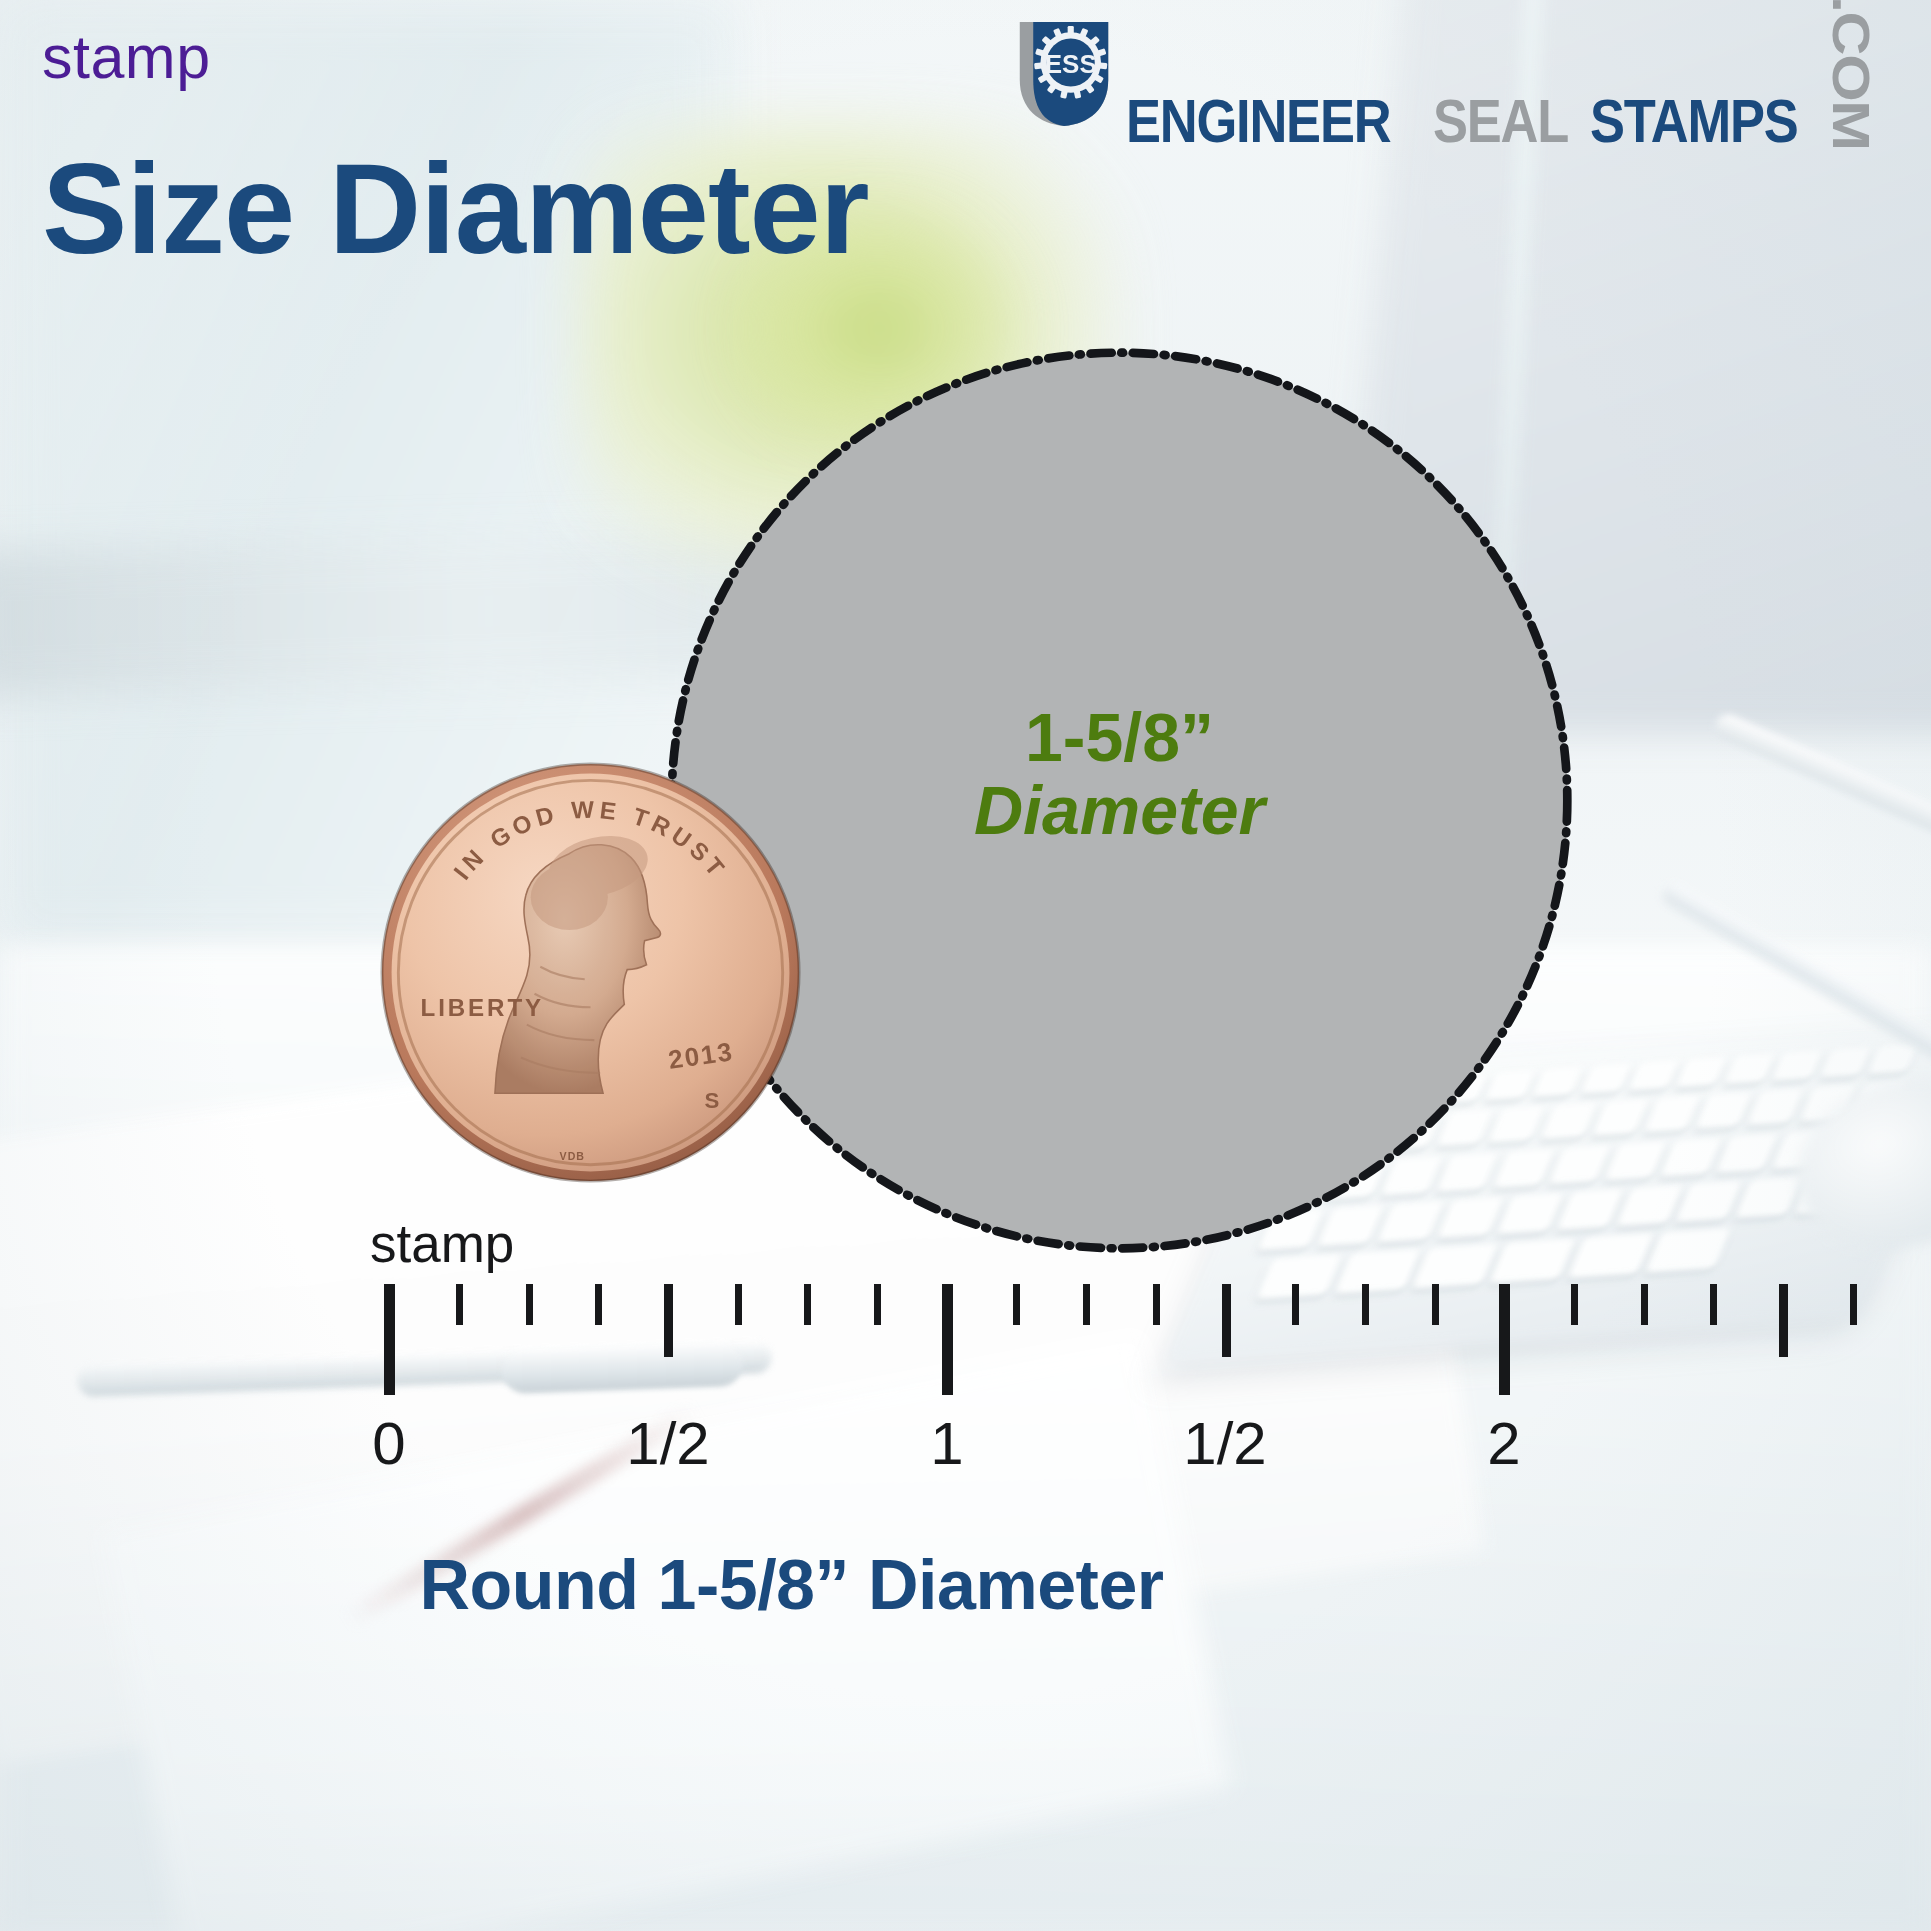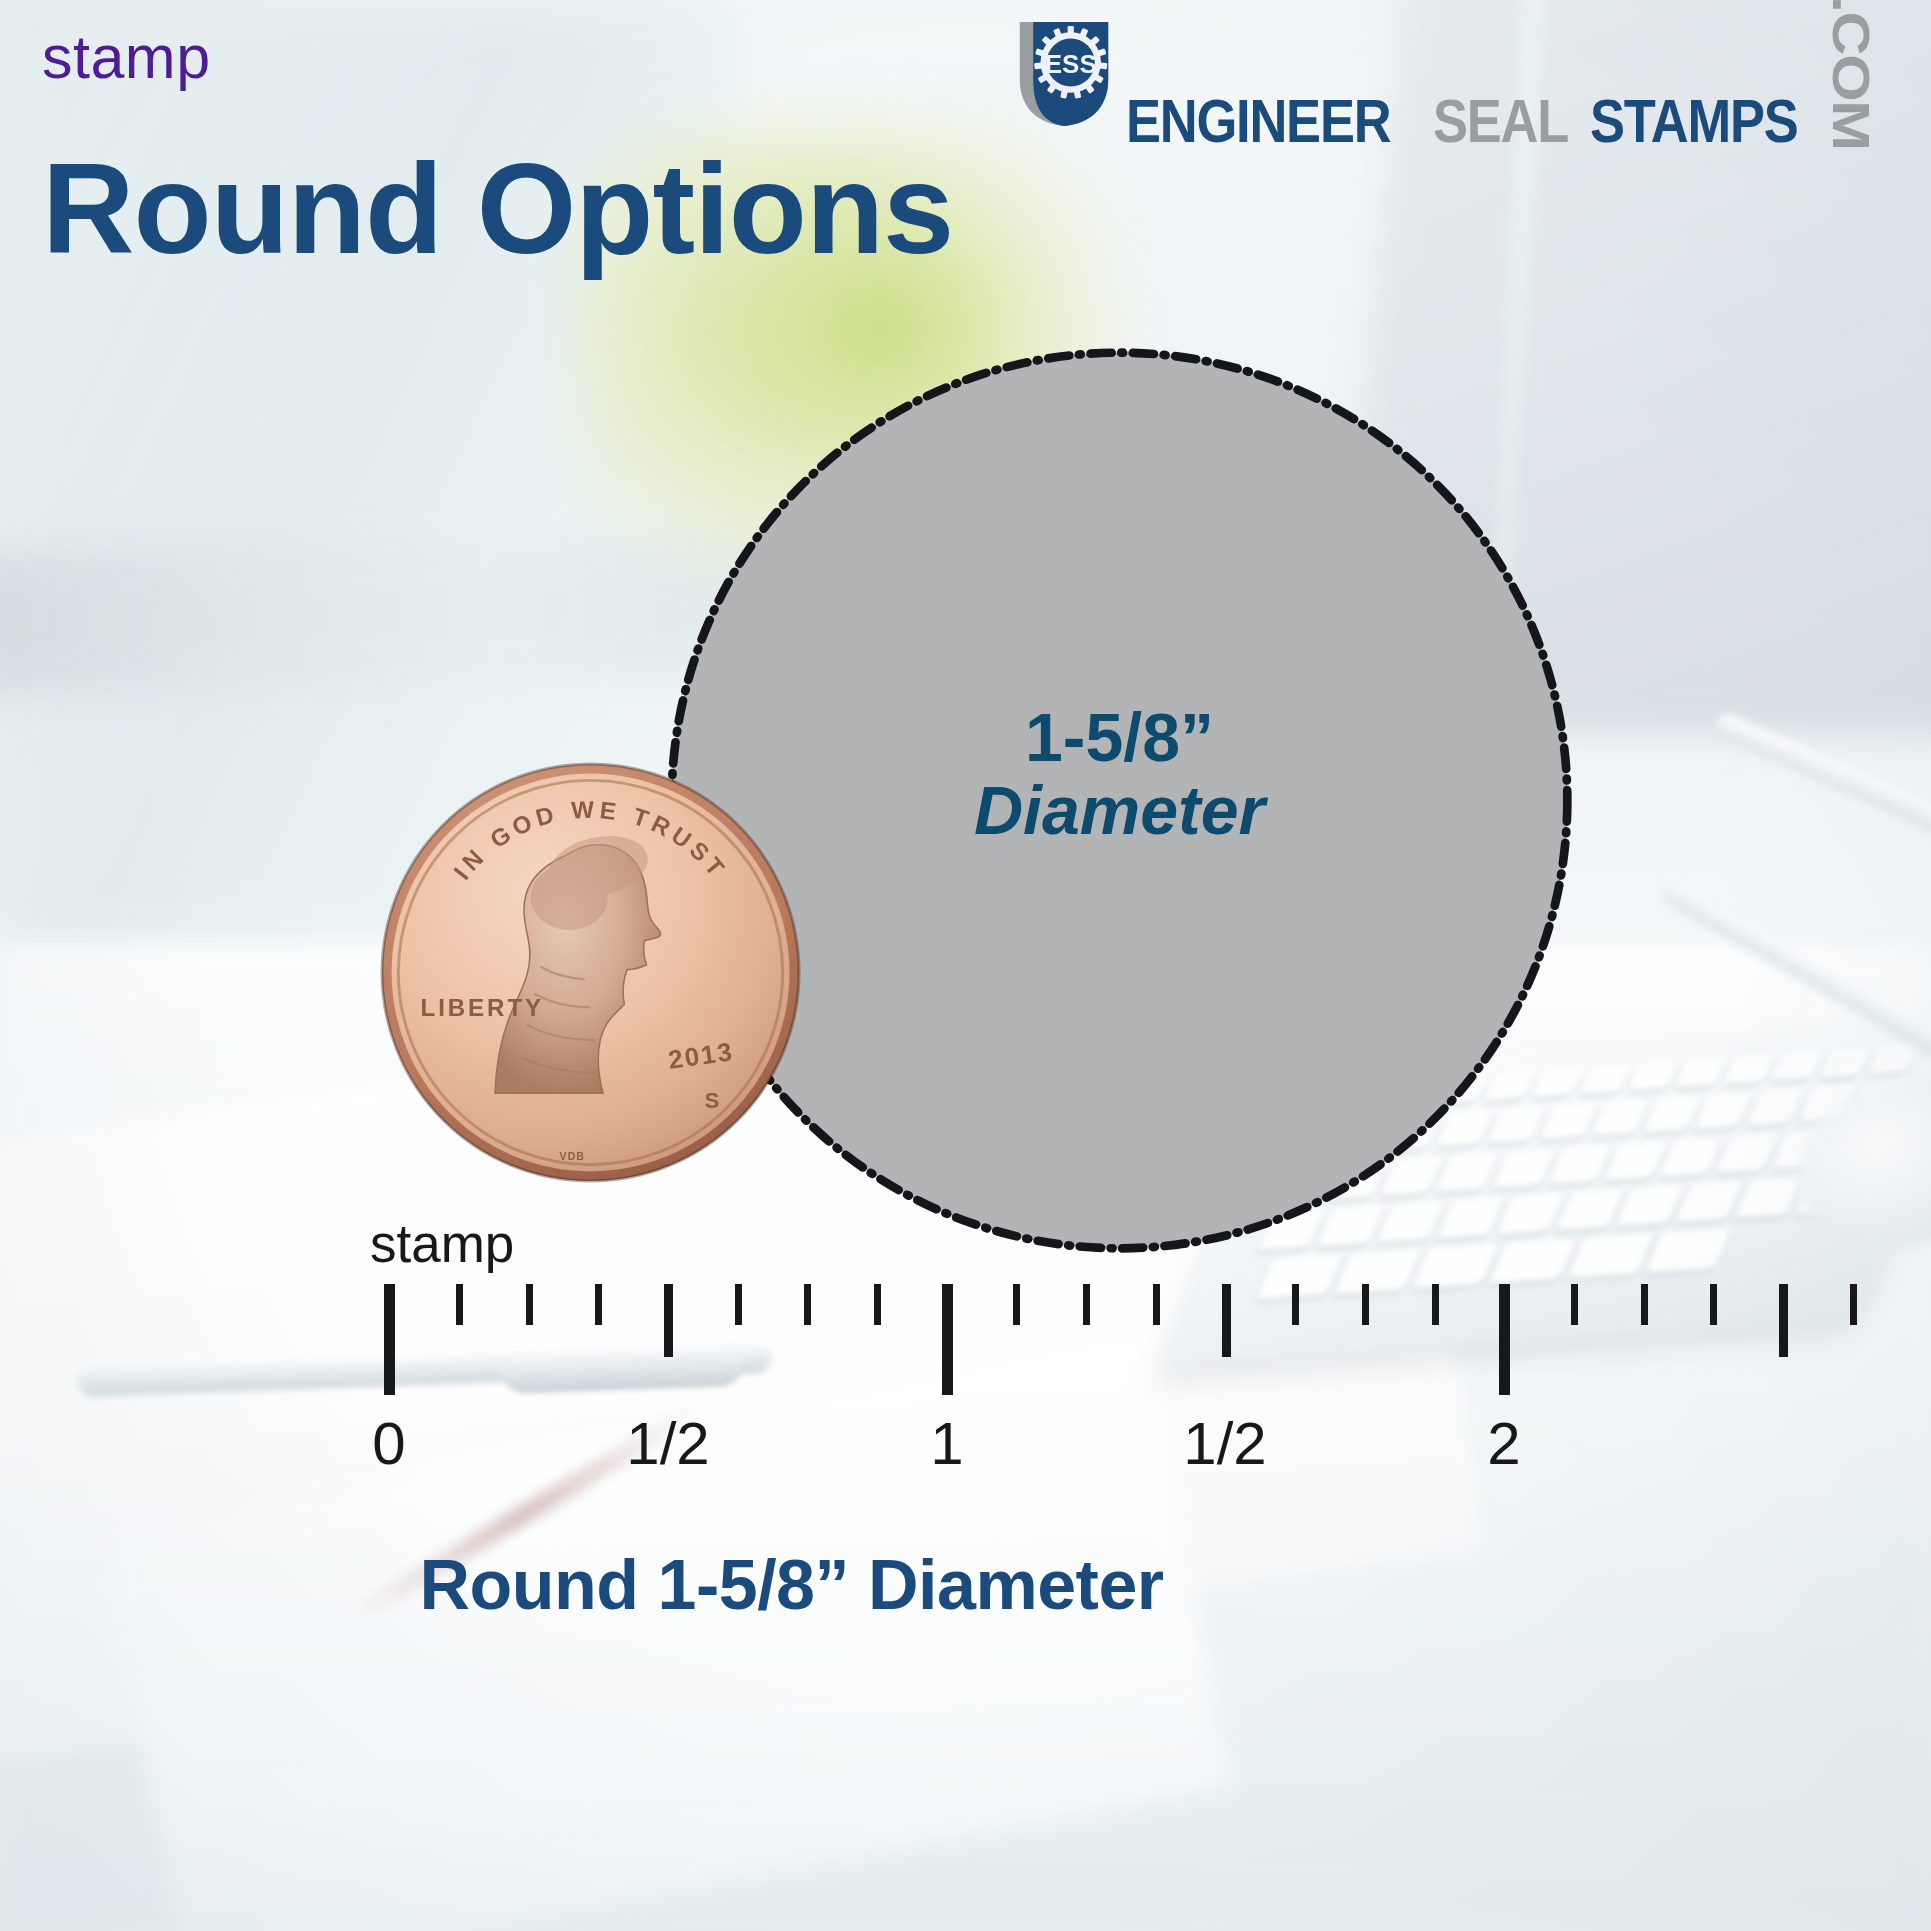--- a/index.html
+++ b/index.html
@@ -86,21 +86,21 @@
     font-family:"Liberation Sans",sans-serif;transform:scaleX(.86);transform-origin:left bottom;}
   .lt-blue{color:#1b4a7d;}
   .lt-gray{color:#9a9ea1;}
   .logo-dotcom{writing-mode:vertical-rl;font-size:21px;font-weight:700;color:#9a9ea1;
     letter-spacing:1px;margin-left:-7.7px;margin-bottom:1.9px;transform:rotate(180deg);}
 
   
   .circle-wrap{position:absolute;left:663px;top:344px;width:913px;height:913px;}
   .circle-wrap svg{display:block;}
   .circle-label{position:absolute;left:663px;top:701px;width:913px;text-align:center;
-    color:#0c4a6e;font-weight:700;line-height:1.08;pointer-events:none;}
+    color:#4d7c0f;font-weight:700;line-height:1.08;pointer-events:none;}
   .circle-label .l1{font-size:68px;display:block;}
   .circle-label .l2{font-size:68px;display:block;font-style:italic;}
 
   
   .penny{position:absolute;left:380px;top:762px;width:422px;height:422px;}
   .penny svg{display:block;}
 
   
   .ruler{position:absolute;left:0;top:1226px;width:1931px;height:319px;}
   .ruler .inch-label{position:absolute;left:370px;top:-13.5px;font-size:53px;color:#17181a;
@@ -190,21 +190,21 @@
       </div>
     <div class="bg-pen"></div>
     <div class="bg-pen-cap"></div>
     <div class="bg-stylus"></div>
     <div class="bg-stylus2"></div>
     <div class="bg-mouse"></div>
     <div class="bg-vig"></div>
   </div>
 
   <div class="brand-word">stamp</div>
-  <div class="headline">Round Options</div>
+  <div class="headline">Size Diameter</div>
 
   <div class="logo">
     <div class="logo-badge">
       <svg width="100" height="108" viewBox="0 0 104 112">
         <path d="M6 2 H98 V62 C98 92 78 108 52 110 C26 108 6 92 6 62 Z" fill="#9a9ea1"></path>
         <path d="M18 2 H98 V62 C98 92 78 108 52 110 C34 108.7 23 100 17 88 C29 96 41 99 52 99 C73 99 86 85 86 62 V2 Z" fill="#9a9ea1" opacity="0"></path>
         <path d="M20 2 H98 V62 C98 92 78 108 52 110 C30 107 20 90 20 62 Z" fill="#1b4a7d"></path>
         <g fill="#eef2f6">
           <path d="M59 12.5 l3.4 4.9 5.6-2.3 1.2 5.9 6.1 .4-1.3 5.9 5.6 2.4-3.5 4.9 4.3 4.4-5.1 3.4 2.3 5.6-5.9 1.3-.4 6.1-5.9-1.3-2.4 5.6-4.9-3.5-4.4 4.3-3.4-5.1-5.6 2.3-1.3-5.9-6.1-.4 1.3-5.9-5.6-2.4 3.5-4.9-4.3-4.4 5.1-3.4-2.3-5.6 5.9-1.3 .4-6.1 5.9 1.3 2.4-5.6 4.9 3.5z" opacity="0"></path>
         </g>

